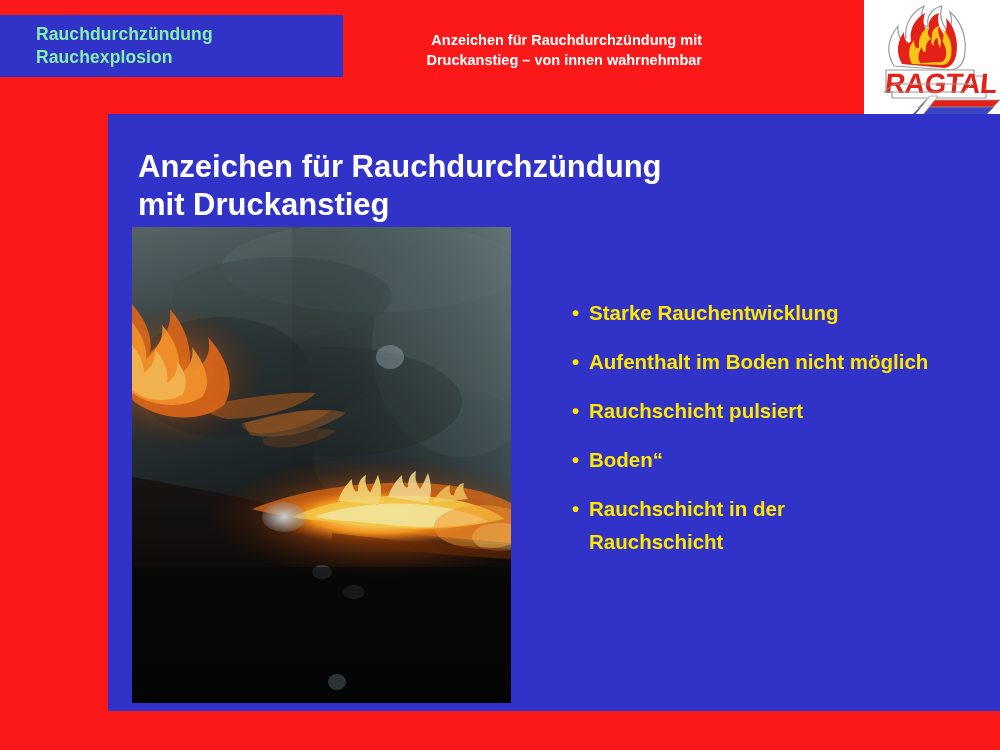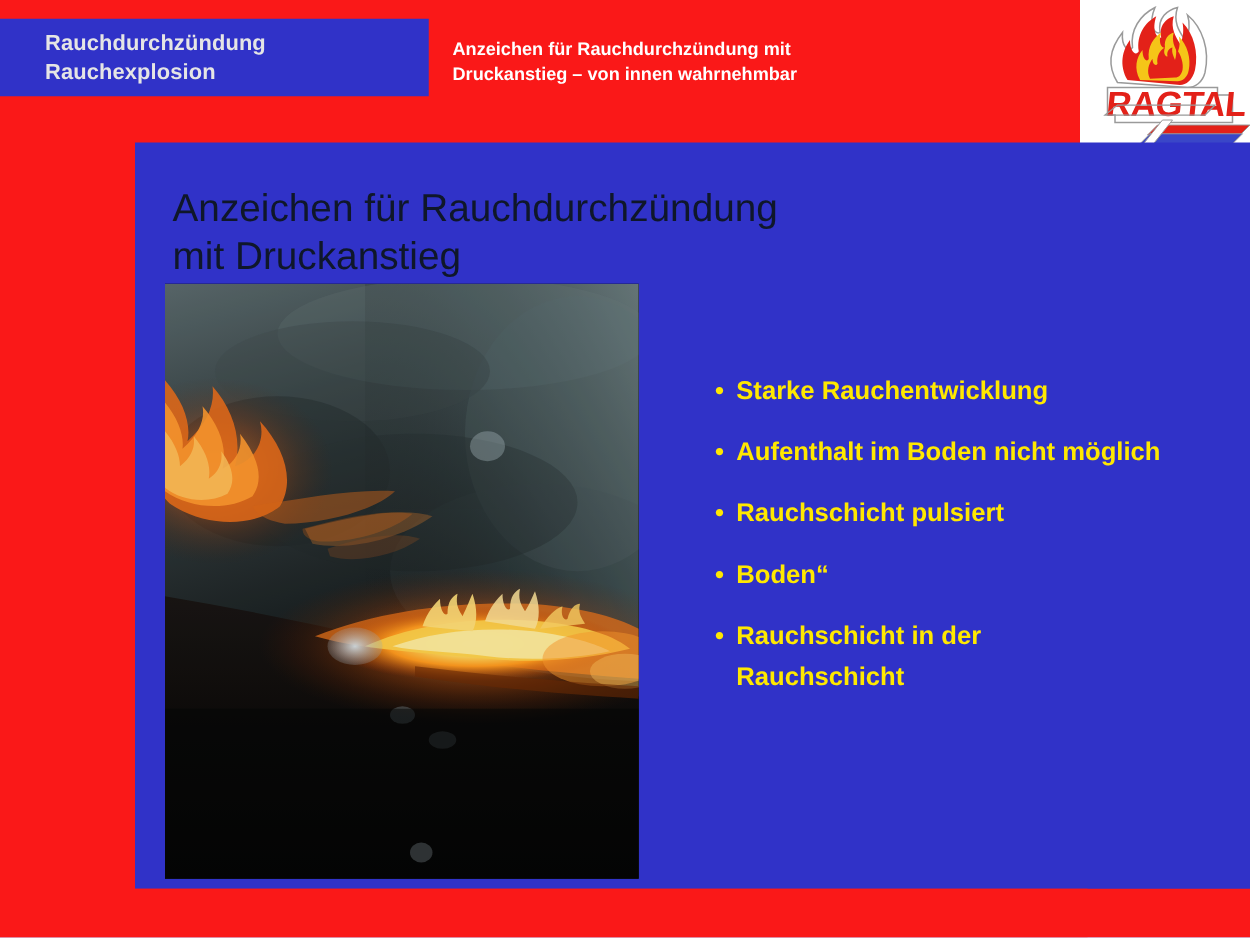--- a/index.html
+++ b/index.html
@@ -21,35 +21,35 @@
     position: absolute;
     left: 0;
     top: 15px;
     width: 343px;
     height: 62px;
     background: #3032c8;
   }
   .header-title-box .line {
     position: absolute;
     left: 36px;
-    color: #e5e5e5;
+    color: #86efac;
     font-weight: bold;
     font-size: 17.5px;
     letter-spacing: 0.1px;
     white-space: nowrap;
   }
   .header-title-box .line1 { top: 9px; }
   .header-title-box .line2 { top: 32px; text-align: center; }
 
   .header-subtitle {
     position: absolute;
     left: 362px;
     top: 30px;
     width: 340px;
-    text-align: left;
+    text-align: right;
     color: #ffffff;
     font-weight: bold;
     font-size: 14.5px;
     line-height: 20px;
   }
 
   
   .logo-box {
     position: absolute;
     left: 864px;
@@ -68,22 +68,22 @@
     width: 892px;
     height: 597px;
     background: #3032c8;
   }
 
   .slide-title {
     position: absolute;
     left: 138px;
     top: 148px;
     width: 720px;
-    color: #0f172a;
-    font-weight: normal;
+    color: #ffffff;
+    font-weight: bold;
     font-size: 31px;
     line-height: 38px;
     white-space: pre-line;
   }
 
   
   .photo {
     position: absolute;
     left: 132px;
     top: 227px;

